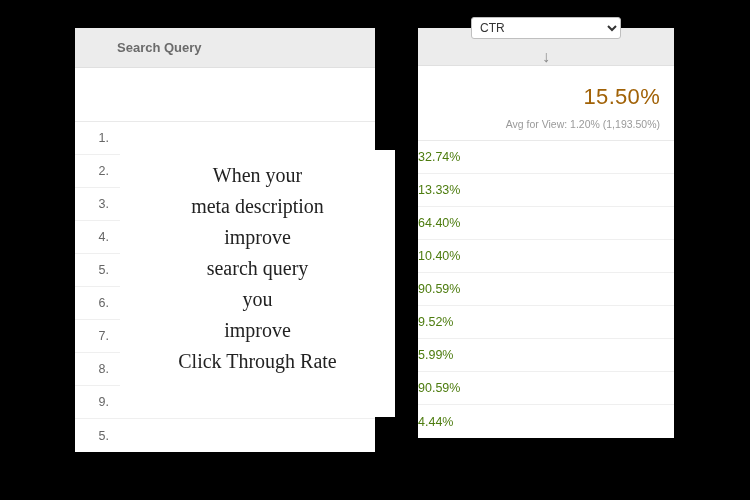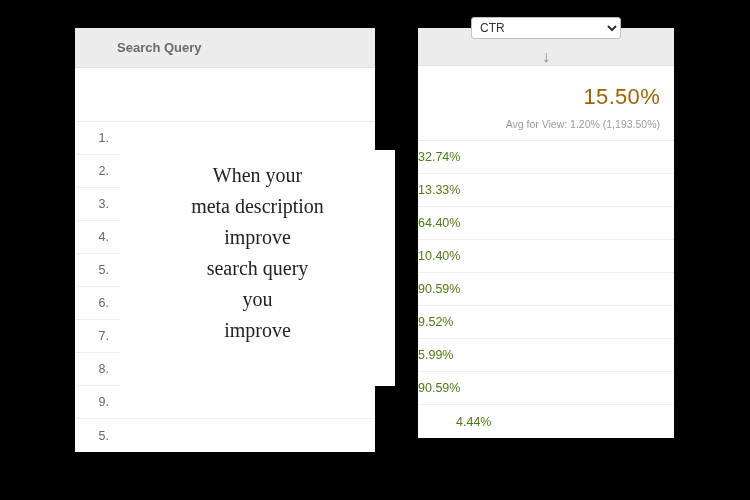--- a/index.html
+++ b/index.html
@@ -113,21 +113,21 @@
     }
     .right-row {
       display: flex;
       align-items: center;
       height: 33px;
       border-bottom: 1px solid #efefef;
       padding-right: 14px;
       font-size: 12.5px;
       color: #4d7c0f;
     }
-    .right-row:last-child { border-bottom: none; padding-left: 38px; }
+    .right-row:last-child { border-bottom: none; }
   </style>
 </head>
 <body>
 
 <div class="left-panel">
   <div class="left-header">Search Query</div>
   <div class="left-sub"></div>
   <div class="left-rows">
     <div class="left-row">
         <span class="left-row-num">1.</span>
@@ -162,20 +162,21 @@
   </div>
 </div>
 
 <div class="overlay">
   <div>When your</div>
   <div>meta description</div>
   <div>improve</div>
   <div>search query</div>
   <div>you</div>
   <div>improve</div>
+  <div>Click Through Rate</div>
 </div>
 
 <div class="right-panel">
   <div class="right-header">
     <select class="ctr-select">
       <option>CTR</option>
     </select>
     <span class="sort-arrow">↓</span>
   </div>
   <div class="right-summary">

